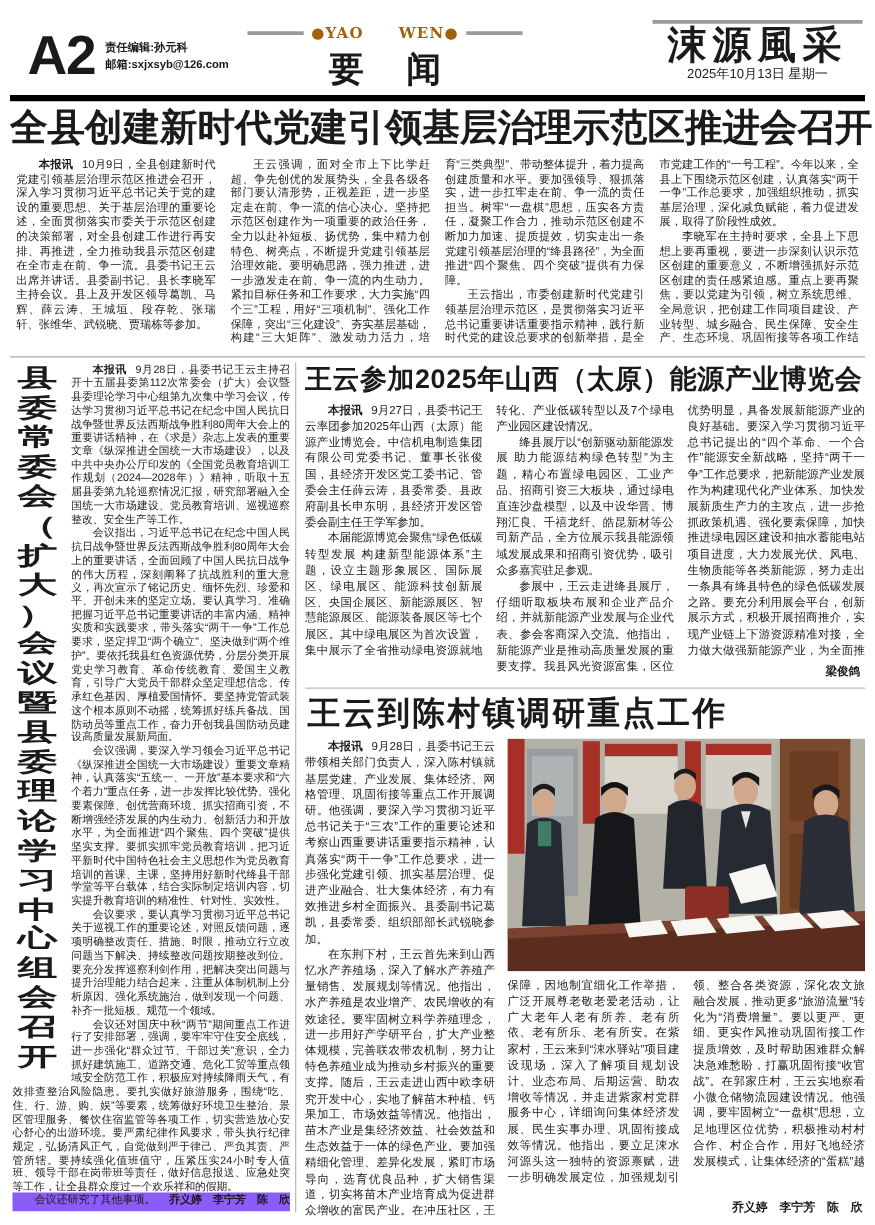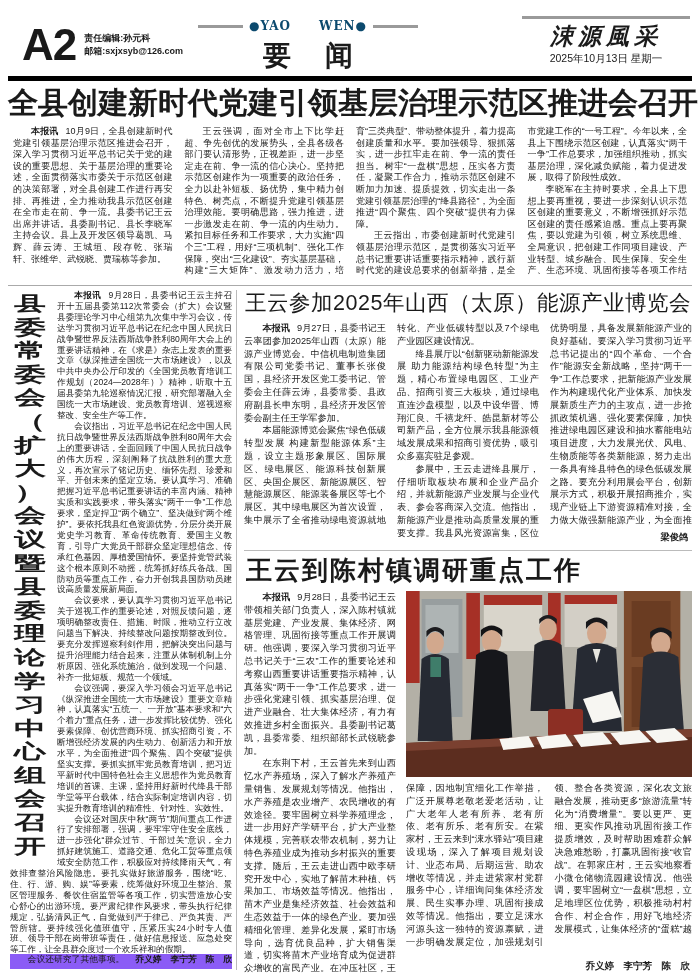--- a/index.html
+++ b/index.html
@@ -7,25 +7,25 @@
         font-family:"Liberation Sans",sans-serif;color:#1a1a1a;overflow:hidden;}
   
   .hdr{position:absolute;top:16px;left:8px;right:8px;height:58px;}
   .hdr-left{position:absolute;left:14px;top:12px;display:flex;align-items:center;}
   .pagenum{font-size:44px;font-weight:900;letter-spacing:-1px;line-height:34px;}
   .edlines{margin-left:8px;font-size:9px;font-weight:bold;line-height:13px;white-space:nowrap;}
   .hdr-center{position:absolute;left:190px;top:2px;width:220px;text-align:center;}
   .py-row{display:flex;align-items:center;height:16px;}
   .py-line{flex:1;height:3px;background:#9a9a9a;}
   .py-text{display:flex;justify-content:space-between;width:118px;margin:0 6px;
-           font-family:"DejaVu Serif",serif;font-size:12px;color:#0c4a6e;font-weight:bold;letter-spacing:1px;}
+           font-family:"DejaVu Serif",serif;font-size:12px;color:#a16207;font-weight:bold;letter-spacing:1px;}
   .cn-row{display:flex;justify-content:center;gap:34px;font-size:28px;font-weight:900;margin-top:3px;}
   .hdr-right{position:absolute;right:2px;top:0;width:168px;text-align:center;}
   .mast-bar{height:3px;background:#9a9a9a;margin-bottom:3px;}
-  .masthead{font-family:"DejaVu Serif",serif;font-size:23px;font-weight:bold;font-style:italic;
+  .masthead{font-family:"DejaVu Serif",serif;font-size:31px;font-weight:bold;
             letter-spacing:5px;white-space:nowrap;line-height:28px;}
   .mast-date{font-size:10.5px;font-weight:normal;margin-top:2px;white-space:nowrap;}
   .thick-rule{position:absolute;top:76px;left:8px;right:8px;height:5px;background:#000;}
   
   .h1{position:absolute;top:85px;left:8px;right:8px;text-align:center;font-size:30px;
       font-weight:900;letter-spacing:0px;line-height:36px;white-space:nowrap;}
   
   .a1-body{position:absolute;top:126px;left:13px;right:13px;height:156px;overflow:hidden;
            column-count:4;column-gap:12px;column-fill:auto;
            font-size:9px;line-height:11.6px;text-align:justify;}
@@ -43,21 +43,21 @@
   .vtitle-wrap{float:left;width:40px;height:568px;margin:2px 7px 4px 0;}
   .vtitle div{font-size:19.5px;line-height:23.6px;font-weight:900;text-align:center;
               transform:scaleX(1.62);white-space:nowrap;}
   .la-bottom{height:15px;display:flex;justify-content:space-between;align-items:flex-start;
              font-size:8.8px;background:#8b5cf6;position:relative;}
   .la-bottom .closing{text-indent:2em;}
   .byline{font-weight:bold;white-space:nowrap;}
   
   .right-col{position:absolute;left:236px;right:0;top:0;bottom:0;}
   .a2{position:relative;}
-  .a2 h2{margin:0;text-align:center;font-size:21.5px;font-weight:400;line-height:26px;letter-spacing:0.5px;}
+  .a2 h2{margin:0;text-align:left;font-size:21.5px;font-weight:700;line-height:26px;letter-spacing:0.5px;}
   .a2-body{position:relative;height:222px;margin-top:6px;overflow:hidden;
            column-count:3;column-gap:11px;column-fill:auto;
            font-size:9.2px;line-height:12.8px;text-align:justify;}
   .a2-byline{position:absolute;right:4px;bottom:0;background:#fff;padding-left:8px;font-size:9.2px;}
   .h-rule2{border:none;border-top:1px solid #bbb;margin:6px 0 4px;}
   .a3{position:relative;}
   .a3-head{margin:2px 0 6px 2px;font-size:26px;font-weight:900;line-height:30px;letter-spacing:2px;}
   .a3-grid{position:relative;height:382px;}
   .a3-col1{position:absolute;left:0;top:0;width:152px;height:100%;overflow:hidden;
            font-size:9.2px;line-height:12.8px;text-align:justify;}
@@ -141,22 +141,22 @@
               <div>中</div>
               <div>心</div>
               <div>组</div>
               <div>会</div>
               <div>召</div>
               <div>开</div>
             </div>
         </div>
         <p class="first"><b class="dl">本报讯</b><span>9月28日，县委书记王云主持召开十五届县委第112次常委会（扩大）会议暨县委理论学习中心组第九次集中学习会议，传达学习贯彻习近平总书记在纪念中国人民抗日战争暨世界反法西斯战争胜利80周年大会上的重要讲话精神，在《求是》杂志上发表的重要文章《纵深推进全国统一大市场建设》，以及中共中央办公厅印发的《全国党员教育培训工作规划（2024—2028年）》精神，听取十五届县委第九轮巡察情况汇报，研究部署融入全国统一大市场建设、党员教育培训、巡视巡察整改、安全生产等工作。</span></p>
         <p class="ind">会议指出，习近平总书记在纪念中国人民抗日战争暨世界反法西斯战争胜利80周年大会上的重要讲话，全面回顾了中国人民抗日战争的伟大历程，深刻阐释了抗战胜利的重大意义，再次宣示了铭记历史、缅怀先烈、珍爱和平、开创未来的坚定立场。要认真学习、准确把握习近平总书记重要讲话的丰富内涵、精神实质和实践要求，带头落实“两干一争”工作总要求，坚定捍卫“两个确立”、坚决做到“两个维护”。要依托我县红色资源优势，分层分类开展党史学习教育、革命传统教育、爱国主义教育，引导广大党员干部群众坚定理想信念、传承红色基因、厚植爱国情怀。要坚持党管武装这个根本原则不动摇，统筹抓好练兵备战、国防动员等重点工作，奋力开创我县国防动员建设高质量发展新局面。</p>
+        <p class="ind">会议强调，要深入学习领会习近平总书记《纵深推进全国统一大市场建设》重要文章精神，认真落实“五统一、一开放”基本要求和“六个着力”重点任务，进一步发挥比较优势、强化要素保障、创优营商环境、抓实招商引资，不断增强经济发展的内生动力、创新活力和开放水平，为全面推进“四个聚焦、四个突破”提供坚实支撑。要抓实抓牢党员教育培训，把习近平新时代中国特色社会主义思想作为党员教育培训的首课、主课，坚持用好新时代绛县干部学堂等平台载体，结合实际制定培训内容，切实提升教育培训的精准性、针对性、实效性。</p>
         <p class="ind">会议要求，要认真学习贯彻习近平总书记关于巡视工作的重要论述，对照反馈问题，逐项明确整改责任、措施、时限，推动立行立改问题当下解决、持续整改问题按期整改到位。要充分发挥巡察利剑作用，把解决突出问题与提升治理能力结合起来，注重从体制机制上分析原因、强化系统施治，做到发现一个问题、补齐一批短板、规范一个领域。</p>
-        <p class="ind">会议强调，要深入学习领会习近平总书记《纵深推进全国统一大市场建设》重要文章精神，认真落实“五统一、一开放”基本要求和“六个着力”重点任务，进一步发挥比较优势、强化要素保障、创优营商环境、抓实招商引资，不断增强经济发展的内生动力、创新活力和开放水平，为全面推进“四个聚焦、四个突破”提供坚实支撑。要抓实抓牢党员教育培训，把习近平新时代中国特色社会主义思想作为党员教育培训的首课、主课，坚持用好新时代绛县干部学堂等平台载体，结合实际制定培训内容，切实提升教育培训的精准性、针对性、实效性。</p>
         <p class="ind">会议还对国庆中秋“两节”期间重点工作进行了安排部署，强调，要牢牢守住安全底线，进一步强化“群众过节、干部过关”意识，全力抓好建筑施工、道路交通、危化工贸等重点领域安全防范工作，积极应对持续降雨天气，有效排查整治风险隐患。要扎实做好旅游服务，围绕“吃、住、行、游、购、娱”等要素，统筹做好环境卫生整治、景区管理服务、餐饮住宿监管等各项工作，切实营造放心安心舒心的出游环境。要严肃纪律作风要求，带头执行纪律规定，弘扬清风正气，自觉做到严于律己、严负其责、严管所辖。要持续强化值班值守，压紧压实24小时专人值班、领导干部在岗带班等责任，做好信息报送、应急处突等工作，让全县群众度过一个欢乐祥和的假期。</p>
       </div>
       <div class="la-bottom">
         <span class="closing">会议还研究了其他事项。</span>
         <b class="byline">乔义婷　李宁芳　陈　欣</b>
       </div>
     </aside>
 
     <div class="v-rule"></div>
 

